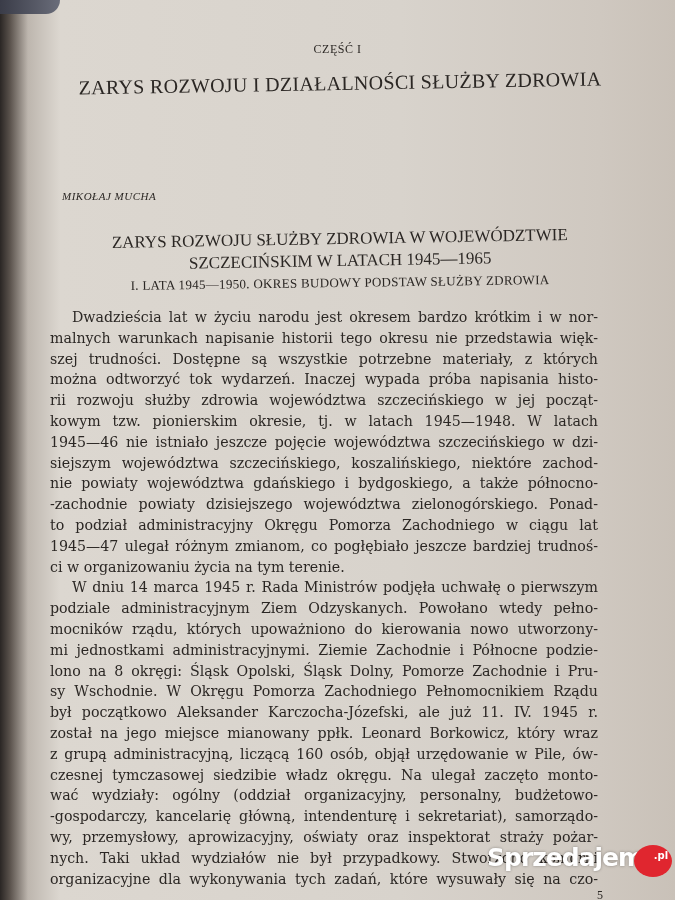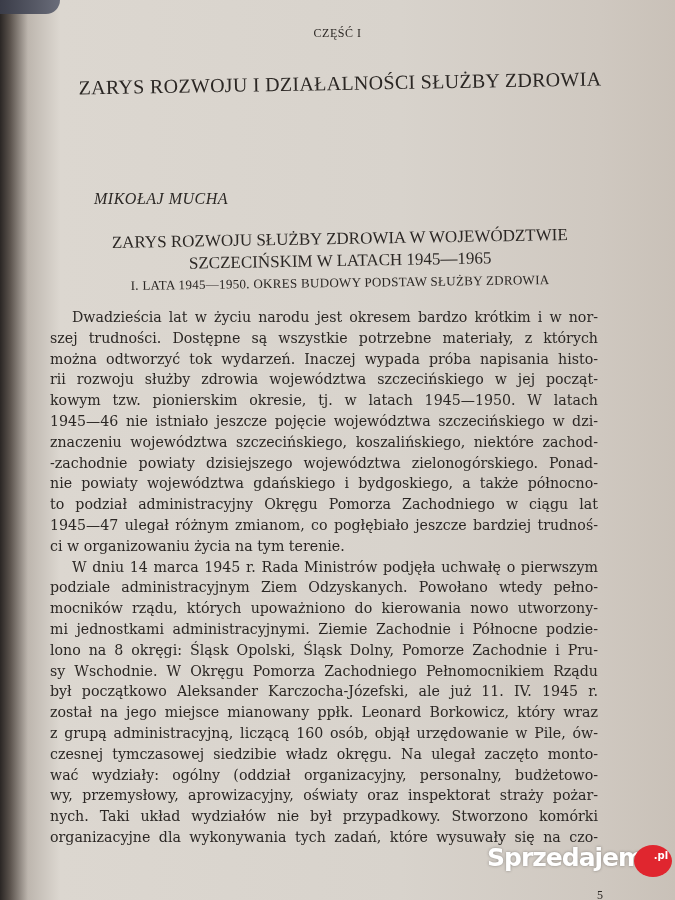--- a/index.html
+++ b/index.html
@@ -15,35 +15,34 @@
     .page::before {
       content: ""; position: absolute; left: 0; top: 0; width: 60px; height: 14px;
       background: linear-gradient(90deg, #3a3c48, #6a6d7a);
       border-bottom-right-radius: 30px;
     }
     .content {
       position: absolute; left: 50px; top: 0; width: 575px;
       color: #2b2724;
     }
     .part-label {
-      position: absolute; left: 0; width: 575px; top: 26px;
+      position: absolute; left: 0; width: 575px; top: 42px;
       text-align: center; font-size: 12px; letter-spacing: 0.5px;
       font-family: "Liberation Serif", serif;
     }
     .part-title {
       position: absolute; left: 10px; width: 560px; top: 72px;
       text-align: center; font-size: 20px; letter-spacing: 0.3px;
       font-family: "Liberation Serif", serif;
       transform: rotate(-1deg);
     }
     .author {
       position: absolute; left: 12px; top: 190px;
-      font-size: 16px; font-style: italic; letter-spacing: 0.5px;
+      font-size: 11px; font-style: italic; letter-spacing: 0.5px;
       font-family: "Liberation Serif", serif;
-      margin-left: 32px;
     }
     .article-title {
       position: absolute; left: 30px; width: 520px; top: 228px;
       text-align: center; font-size: 17px; line-height: 22px;
       font-family: "Liberation Serif", serif;
       transform: rotate(-1deg);
     }
     .section-title {
       position: absolute; left: 40px; width: 500px; top: 275px;
       text-align: center; font-size: 13px; letter-spacing: 0.3px;
@@ -87,42 +86,44 @@
     <div class="part-title">ZARYS ROZWOJU I DZIAŁALNOŚCI SŁUŻBY ZDROWIA</div>
     <div class="author">MIKOŁAJ MUCHA</div>
     <div class="article-title">
       <div>ZARYS ROZWOJU SŁUŻBY ZDROWIA W WOJEWÓDZTWIE</div>
       <div>SZCZECIŃSKIM W LATACH 1945—1965</div>
     </div>
     <div class="section-title">I. LATA 1945—1950. OKRES BUDOWY PODSTAW SŁUŻBY ZDROWIA</div>
 
     <div class="body-text">
       <span class="line indent">Dwadzieścia lat w życiu narodu jest okresem bardzo krótkim i w nor-</span>
+      <span class="line">malnych warunkach napisanie historii tego okresu nie przedstawia więk-</span>
       <span class="line">szej trudności. Dostępne są wszystkie potrzebne materiały, z których</span>
       <span class="line">można odtworzyć tok wydarzeń. Inaczej wypada próba napisania histo-</span>
       <span class="line">rii rozwoju służby zdrowia województwa szczecińskiego w jej począt-</span>
-      <span class="line">kowym tzw. pionierskim okresie, tj. w latach 1945—1950. W latach</span>
+      <span class="line">kowym tzw. pionierskim okresie, tj. w latach 1945—1948. W latach</span>
       <span class="line">1945—46 nie istniało jeszcze pojęcie województwa szczecińskiego w dzi-</span>
-      <span class="line">znaczeniu województwa szczecińskiego, koszalińskiego, niektóre zachod-</span>
+      <span class="line">siejszym województwa szczecińskiego, koszalińskiego, niektóre zachod-</span>
+      <span class="line">nie powiaty województwa gdańskiego i bydgoskiego, a także północno-</span>
       <span class="line">-zachodnie powiaty dzisiejszego województwa zielonogórskiego. Ponad-</span>
-      <span class="line">nie powiaty województwa gdańskiego i bydgoskiego, a także północno-</span>
       <span class="line">to podział administracyjny Okręgu Pomorza Zachodniego w ciągu lat</span>
       <span class="line">1945—47 ulegał różnym zmianom, co pogłębiało jeszcze bardziej trudnoś-</span>
       <span class="line last">ci w organizowaniu życia na tym terenie.</span>
       <span class="line indent">W dniu 14 marca 1945 r. Rada Ministrów podjęła uchwałę o pierwszym</span>
       <span class="line">podziale administracyjnym Ziem Odzyskanych. Powołano wtedy pełno-</span>
       <span class="line">mocników rządu, których upoważniono do kierowania nowo utworzony-</span>
       <span class="line">mi jednostkami administracyjnymi. Ziemie Zachodnie i Północne podzie-</span>
       <span class="line">lono na 8 okręgi: Śląsk Opolski, Śląsk Dolny, Pomorze Zachodnie i Pru-</span>
       <span class="line">sy Wschodnie. W Okręgu Pomorza Zachodniego Pełnomocnikiem Rządu</span>
       <span class="line">był początkowo Aleksander Karczocha-Józefski, ale już 11. IV. 1945 r.</span>
       <span class="line">został na jego miejsce mianowany ppłk. Leonard Borkowicz, który wraz</span>
       <span class="line">z grupą administracyjną, liczącą 160 osób, objął urzędowanie w Pile, ów-</span>
       <span class="line">czesnej tymczasowej siedzibie władz okręgu. Na ulegał zaczęto monto-</span>
       <span class="line">wać wydziały: ogólny (oddział organizacyjny, personalny, budżetowo-</span>
+      <span class="line">-gospodarczy, kancelarię główną, intendenturę i sekretariat), samorządo-</span>
       <span class="line">wy, przemysłowy, aprowizacyjny, oświaty oraz inspektorat straży pożar-</span>
       <span class="line">nych. Taki układ wydziałów nie był przypadkowy. Stworzono komórki</span>
       <span class="line">organizacyjne dla wykonywania tych zadań, które wysuwały się na czo-</span>
 
     </div>
   </div>
 
   <div class="watermark">Sprzedajemy</div>
   <div class="watermark-badge">.pl</div>
   <div class="page-number">5</div>

